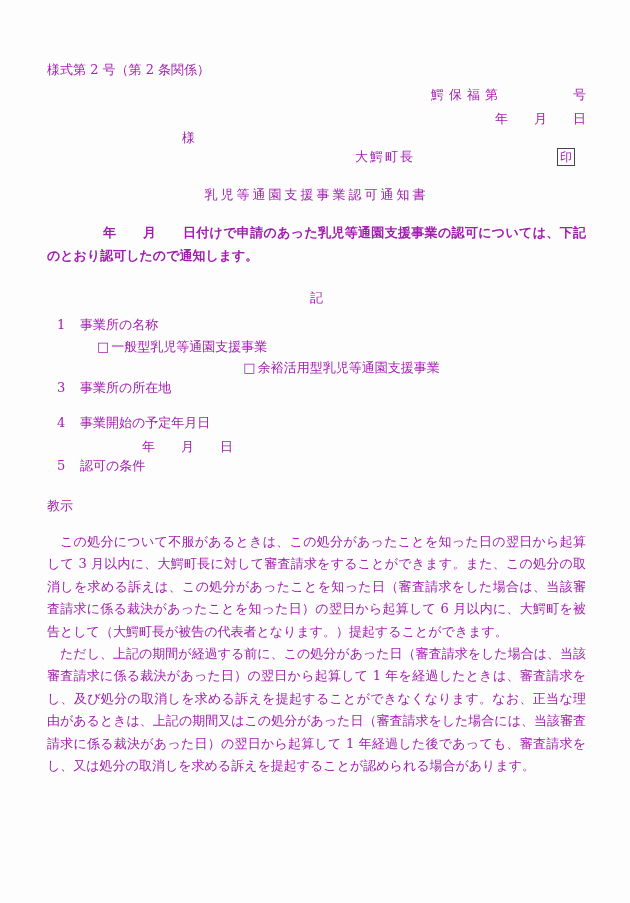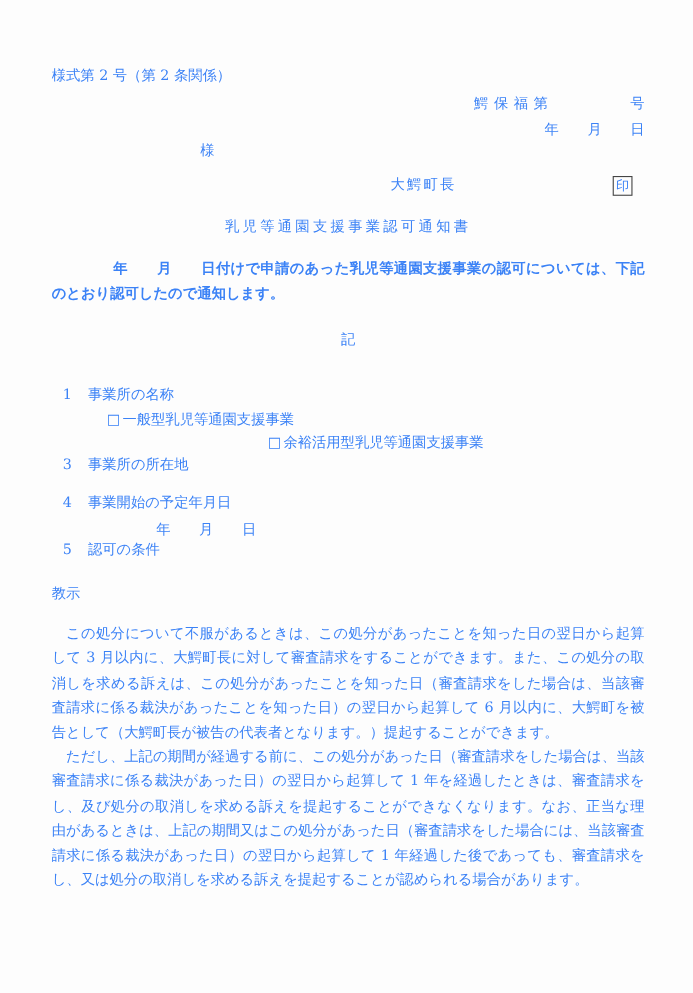--- a/index.html
+++ b/index.html
@@ -9,21 +9,21 @@
   }
   .page {
     position: relative;
     width: 630px;
     height: 903px;
     background: #fdfdfd;
     box-sizing: border-box;
     padding: 60px 44px 0 47px;
     font-family: "DejaVu Serif", "Liberation Serif", serif;
     font-size: 13px;
-    color: #3b82f6;
+    color: #a21caf;
     overflow: hidden;
   }
   .line { line-height: 19px; }
   .form-number { line-height: 19px; }
   .ref-line {
     margin-top: 6px;
     line-height: 19px;
     text-align: right;
   }
   .ref-label { letter-spacing: 5px; }
@@ -32,21 +32,21 @@
     margin-top: 5px;
     line-height: 19px;
     text-align: right;
   }
   .addressee {
     margin-top: 0;
     line-height: 19px;
     padding-left: 135px;
   }
   .issuer-line {
-    margin-top: 12px;
+    margin-top: 0;
     line-height: 19px;
     padding-left: 308px;
     letter-spacing: 2px;
     position: relative;
   }
   .seal-box {
     position: absolute;
     right: 11px;
     top: 1px;
     width: 16px;
@@ -76,21 +76,21 @@
     text-align: center;
   }
   .item {
     line-height: 19px;
     padding-left: 10px;
   }
   .item .item-num {
     display: inline-block;
     width: 23px;
   }
-  .item-1 { margin-top: 31px; }
+  .item-1 { margin-top: 8px; }
   .item-2 { margin-top: 24px; }
   .checkbox-line {
     line-height: 19px;
     padding-left: 50px;
   }
   .cb-1 { margin-top: 3px; }
   .cb-2 { margin-top: 2px; text-align: center; }
   .checkbox-glyph { margin-right: 2px; }
   .item-3 { margin-top: 1px; }
   .item-4 { margin-top: 16px; }

